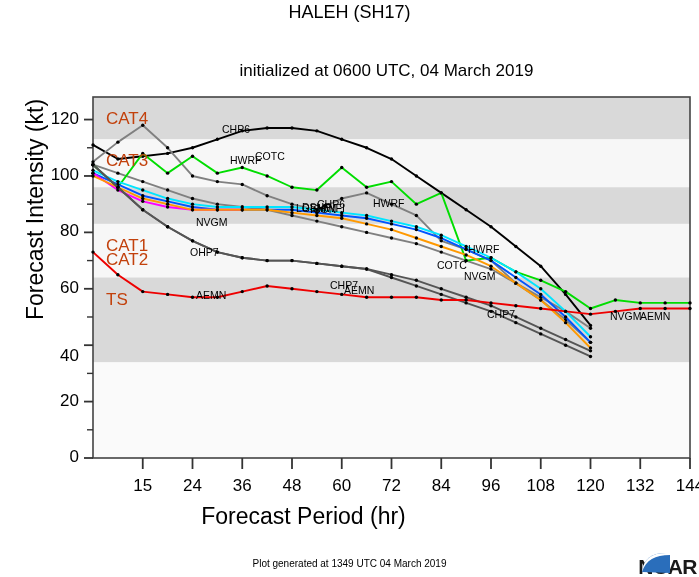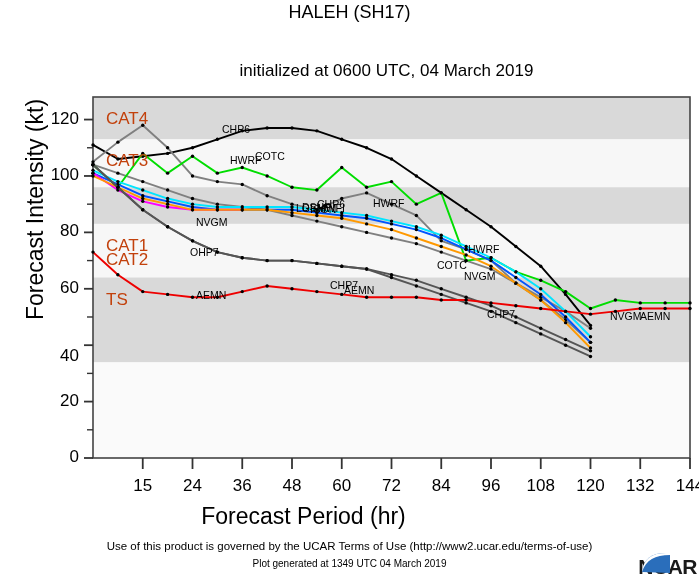--- a/index.html
+++ b/index.html
@@ -373,21 +373,20 @@
       <div class="xtick-label" style="left: 318.75px; top: 476px;">60</div>
       <div class="xtick-label" style="left: 368.5px; top: 476px;">72</div>
       <div class="xtick-label" style="left: 418.25px; top: 476px;">84</div>
       <div class="xtick-label" style="left: 468px; top: 476px;">96</div>
       <div class="xtick-label" style="left: 517.75px; top: 476px;">108</div>
       <div class="xtick-label" style="left: 567.5px; top: 476px;">120</div>
       <div class="xtick-label" style="left: 617.25px; top: 476px;">132</div>
       <div class="xtick-label" style="left: 667px; top: 476px;">144</div>
     </div>
 
-  <div id="foot1">Use of this product is governed by the UCAR Terms of Use (http://www2.ucar.edu/terms-of-use)</div>
   <div id="foot2">Plot generated at 1349 UTC   04 March 2019</div>
 
   <div id="ncar">
     <svg class="swoosh" width="30" height="24" viewBox="0 0 30 24">
       <path d="M1 21 C 3 6, 12 1, 29 2 L 29 22 Z" fill="#2a6ebb"></path>
       <path d="M1 21 C 5 9, 14 4, 29 4 L 29 2 C 12 1, 3 6, 1 21 Z" fill="#ffffff"></path>
     </svg>
     <div class="ncar-text">NCAR</div>
   </div>
 

